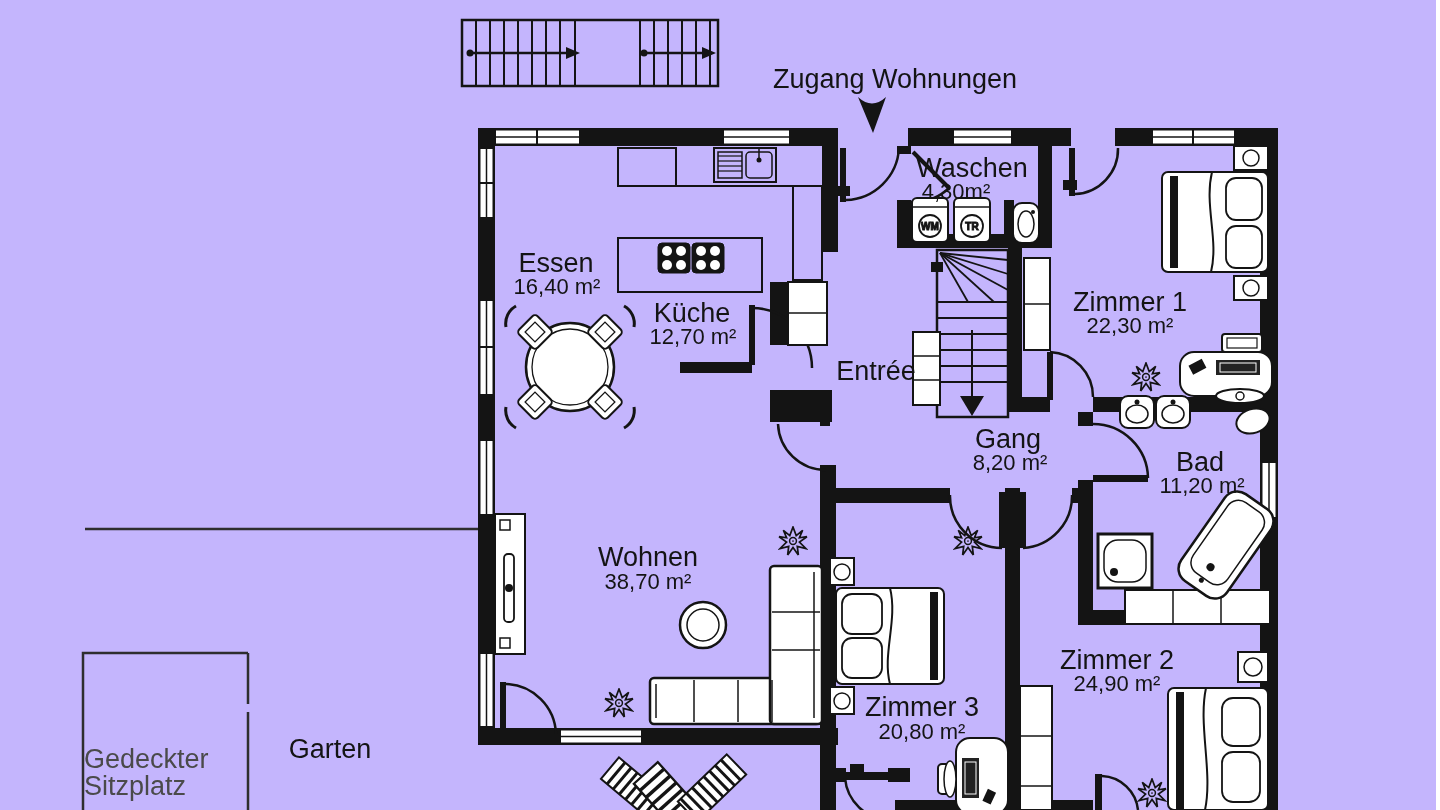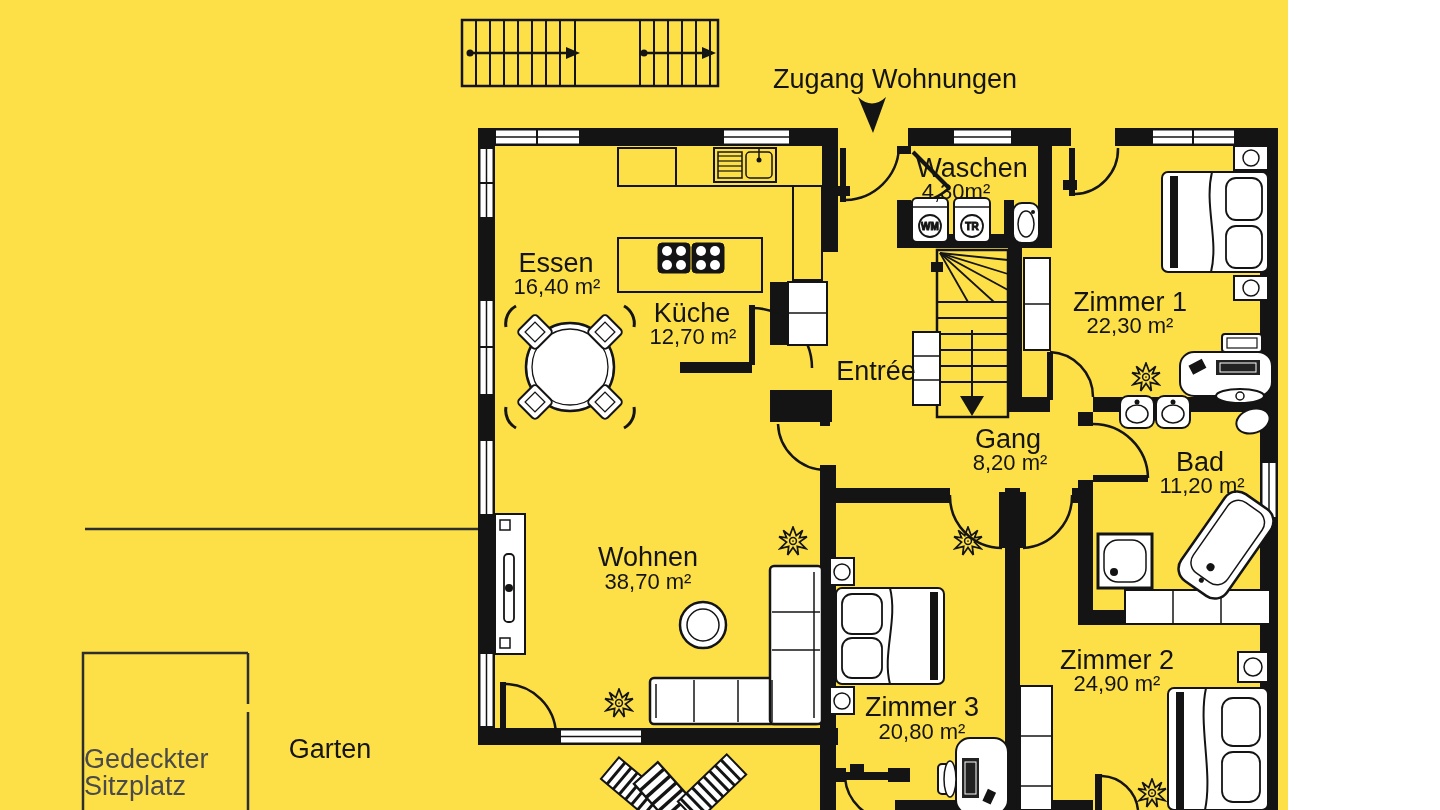--- a/index.html
+++ b/index.html
@@ -1,16 +1,16 @@
 <!DOCTYPE html>
 <html><head>
 <meta charset="utf-8">
 <style>
   html,body{margin:0;padding:0;background:#fff;}
-  .stage{position:relative;width:1288px;height:810px;background:#fde047;overflow:hidden;
+  .stage{position:relative;width:1436px;height:810px;background:#c4b5fd;overflow:hidden;
          font-family:"Liberation Sans",sans-serif;}
   .stage svg{position:absolute;left:0;top:0;}
   svg text{font-family:"Liberation Sans",sans-serif;fill:#141414;}
   .room-name{font-size:27px;}
   .room-area{font-size:22px;}
   .big-label{font-size:27px;}
   .tiny-label{font-size:10px;font-weight:bold;}
   .muted{fill:#4a4a4a;}
 </style>
 </head>

